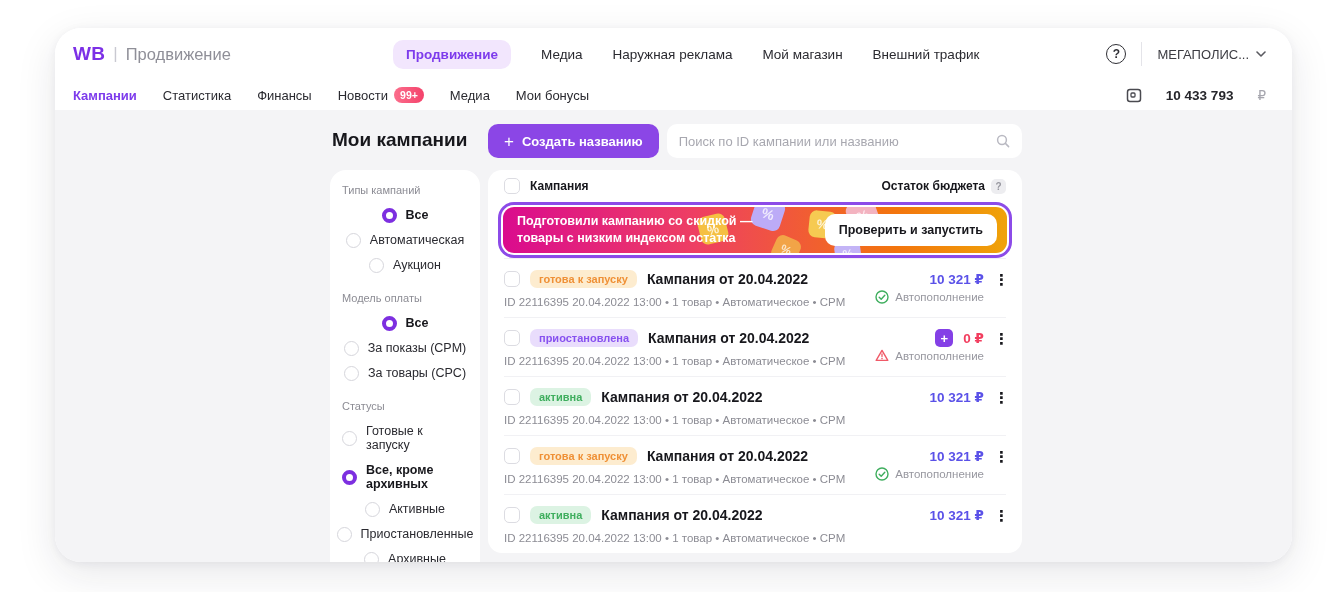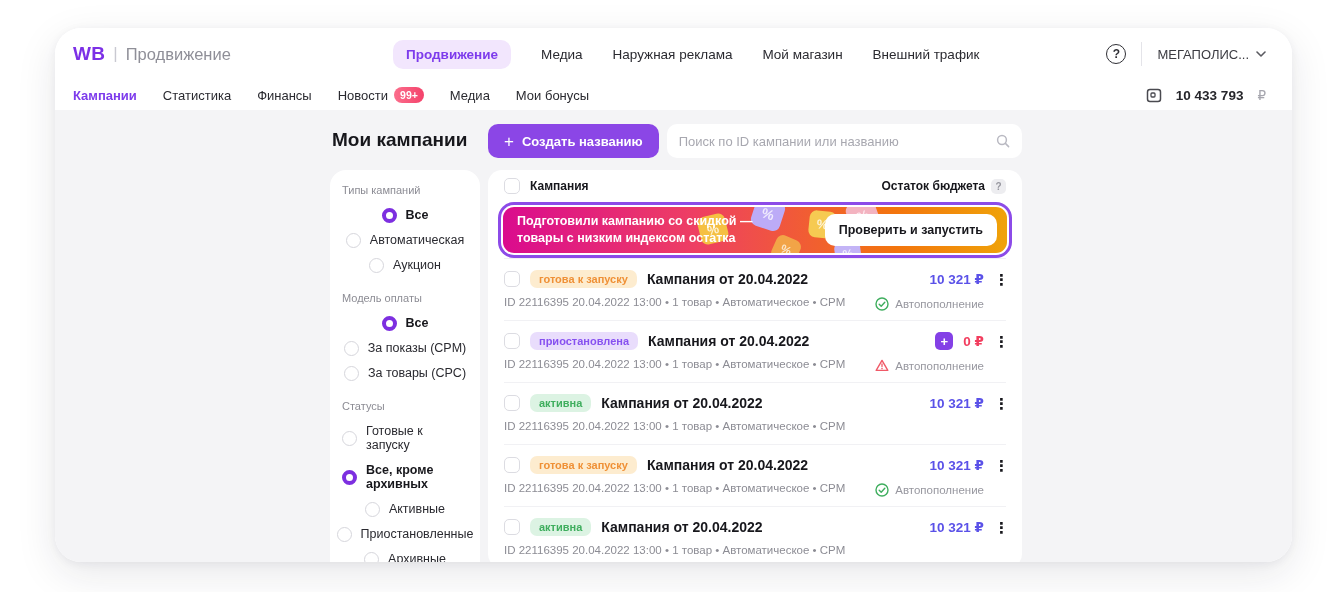--- a/index.html
+++ b/index.html
@@ -23,21 +23,21 @@
   .v-div { width:1px; height:24px; background:#e4e4e9; }
   .account { font-size:13px; color:#3c3c42; display:flex; align-items:center; gap:7px; cursor:pointer; }
 
   
   .header2 { height:30px; display:flex; align-items:center; padding:0 26px 0 18px; background:#fff; font-size:13px; }
   .sub-nav { display:flex; align-items:center; gap:26px; }
   .sub-item { color:#2a2a30; cursor:pointer; display:flex; align-items:center; gap:6px; white-space:nowrap; }
   .sub-item.active { color:#7d3bec; font-weight:600; }
   .news-badge { background:linear-gradient(90deg,#fb6e8c,#f4426b); color:#fff; font-size:10.5px; font-weight:700;
                 padding:2px 6px 2px; border-radius:9px; line-height:1.2; }
-  .balance { margin-left:auto; display:flex; align-items:flex-end; gap:14px; font-size:13.5px; font-weight:700; color:#26262b; cursor:pointer;padding-left:25px; }
+  .balance { margin-left:auto; display:flex; align-items:flex-end; gap:24px; font-size:13.5px; font-weight:700; color:#26262b; cursor:pointer;padding-left:25px; }
   .balance .cur { color:#a6a6ae; font-weight:500; }
 
   
   .content { height:452px; background:#f4f4f6; padding:14px 0 0 275px; display:flex; gap:8px; }
   .left-col { width:150px; flex:none; }
   .page-title { font-size:19px; font-weight:800; color:#17171c; margin:5px 0 0 2px; height:26px; white-space:nowrap; }
   .filter-card { margin-top:15px; background:#fff; border-radius:16px; padding:14px 12px; width:150px; }
   .group-label { font-size:11px; color:#8c8c94; margin:14px 0 7px; }
   .group-label:first-child { margin-top:0; }
   .radio-row { display:flex; align-items:center; gap:9px; padding:5px 0; cursor:pointer;justify-content:center; }
@@ -90,21 +90,21 @@
   .badge.active { background:#dcf3e3; color:#3fae5e; }
   .row-title { font-size:14px; font-weight:700; color:#17171c; white-space:nowrap; }
   .rl2 { margin-top:7px; font-size:11.5px; color:#8c8c94; white-space:nowrap; }
   .row-right { flex:none; display:flex; flex-direction:column; align-items:flex-end; }
   .rr1 { display:flex; align-items:center; gap:10px; height:20px; }
   .amount { font-size:13.5px; font-weight:600; color:#5a51e8; white-space:nowrap; }
   .amount.alert { color:#f23d5e; }
   .topup { width:18px; height:18px; border-radius:5px; background:#8440e6; color:#fff; font-size:13px; font-weight:600;
            display:flex; align-items:center; justify-content:center; cursor:pointer; line-height:1; }
   .kebab { font-size:15px; font-weight:900; color:#17171c; width:12px; text-align:center; line-height:1; cursor:pointer; }
-  .rr2 { margin-top:7px; display:flex; align-items:center; gap:6px; padding-right:22px; font-size:11.5px; color:#97979f; height:15px; }
+  .rr2 { display:flex; align-items:center; gap:6px; padding-right:22px; font-size:11.5px; color:#97979f; height:15px; }
   svg { display:block; }
 </style>
 </head>
 <body>
 
 <div class="window">
 
   <div class="header1">
     <div class="logo">
       <span class="wb">WB</span>

